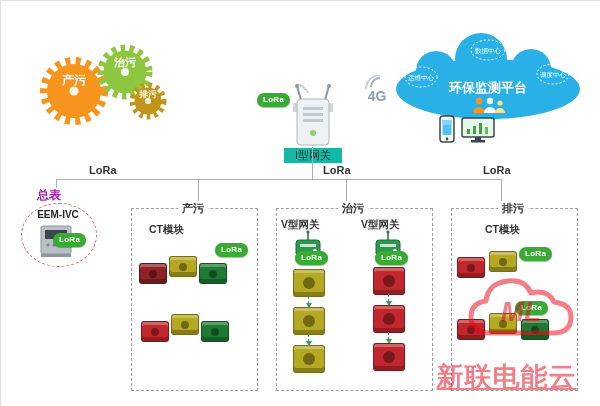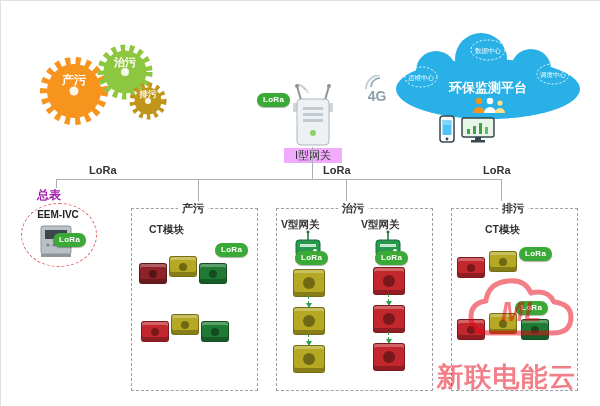--- a/index.html
+++ b/index.html
@@ -19,21 +19,21 @@
     box-shadow:inset 0 3px 0 rgba(255,255,255,.28), inset 0 -4px 0 rgba(0,0,0,.25);}
   .module::after{content:"";position:absolute;left:50%;top:50%;width:8px;height:8px;margin:-4px 0 0 -4px;border-radius:50%;background:rgba(0,0,0,.38);}
   .module.big{width:30px;height:26px;}
   .module.big::after{width:12px;height:12px;margin:-6px 0 0 -6px;}
   .module.red{background:#c1272d;}
   .module.darkred{background:#8e2227;}
   .module.yellow{background:#b5a822;}
   .module.green{background:#1f7a33;}
   .flow{position:absolute;width:0;border-left:1px dashed #2e9e4f;}
   .flow::after{content:"";position:absolute;bottom:-4px;left:-3.5px;border-left:3.5px solid transparent;border-right:3.5px solid transparent;border-top:5px solid #2e9e4f;}
-  .gw-label{position:absolute;font-size:11px;color:#333;text-align:center;background:#f0abfc;white-space:nowrap;}
+  .gw-label{position:absolute;font-size:11px;color:#333;text-align:center;background:#14b8a6;white-space:nowrap;}
   .meter-group-label{position:absolute;font-size:12px;font-weight:bold;color:#a21caf;}
   .meter-ellipse{position:absolute;border:1.5px dashed #e06060;border-radius:50%;}
   .meter-name{position:absolute;font-size:10px;font-weight:bold;color:#222;text-align:center;}
   .watermark{position:absolute;opacity:.5;pointer-events:none;}
   .watermark-text{position:absolute;width:100%;text-align:center;font-size:27px;font-weight:bold;color:#e60012;letter-spacing:1px;white-space:nowrap;}
 </style>
 </head>
 <body>
 
 <div class="stage">
@@ -200,16 +200,16 @@
   <div class="lora-badge" style="left:514px;top:300px;">LoRa</div>
   <div class="module red" style="left:456px;top:318px;"></div>
   <div class="module yellow" style="left:488px;top:312px;"></div>
   <div class="module green" style="left:520px;top:318px;"></div>
 
   <div class="watermark" style="left:418px;top:266px;width:175px;height:135px;">
     <svg class="abs" style="left:42px;top:0;" width="125" height="84" viewBox="0 0 125 84">
       <path d="M30 66 Q10 66 10 50 Q10 36 25 34 Q27 16 47 14 Q64 12 70 26 Q87 22 93 35 Q110 37 110 50 Q110 66 92 66 Z" fill="none" stroke="#e60012" stroke-width="5" stroke-linejoin="round"></path>
       <text x="60" y="54" text-anchor="middle" font-size="28" font-weight="bold" font-style="italic" fill="#e60012">ML</text>
     </svg>
-    <div class="watermark-text" style="top:92px;">新联电能云</div>
+    <div class="watermark-text" style="top:92px;text-decoration:underline;">新联电能云</div>
   </div>
 
 </div>
 
 </body></html>

